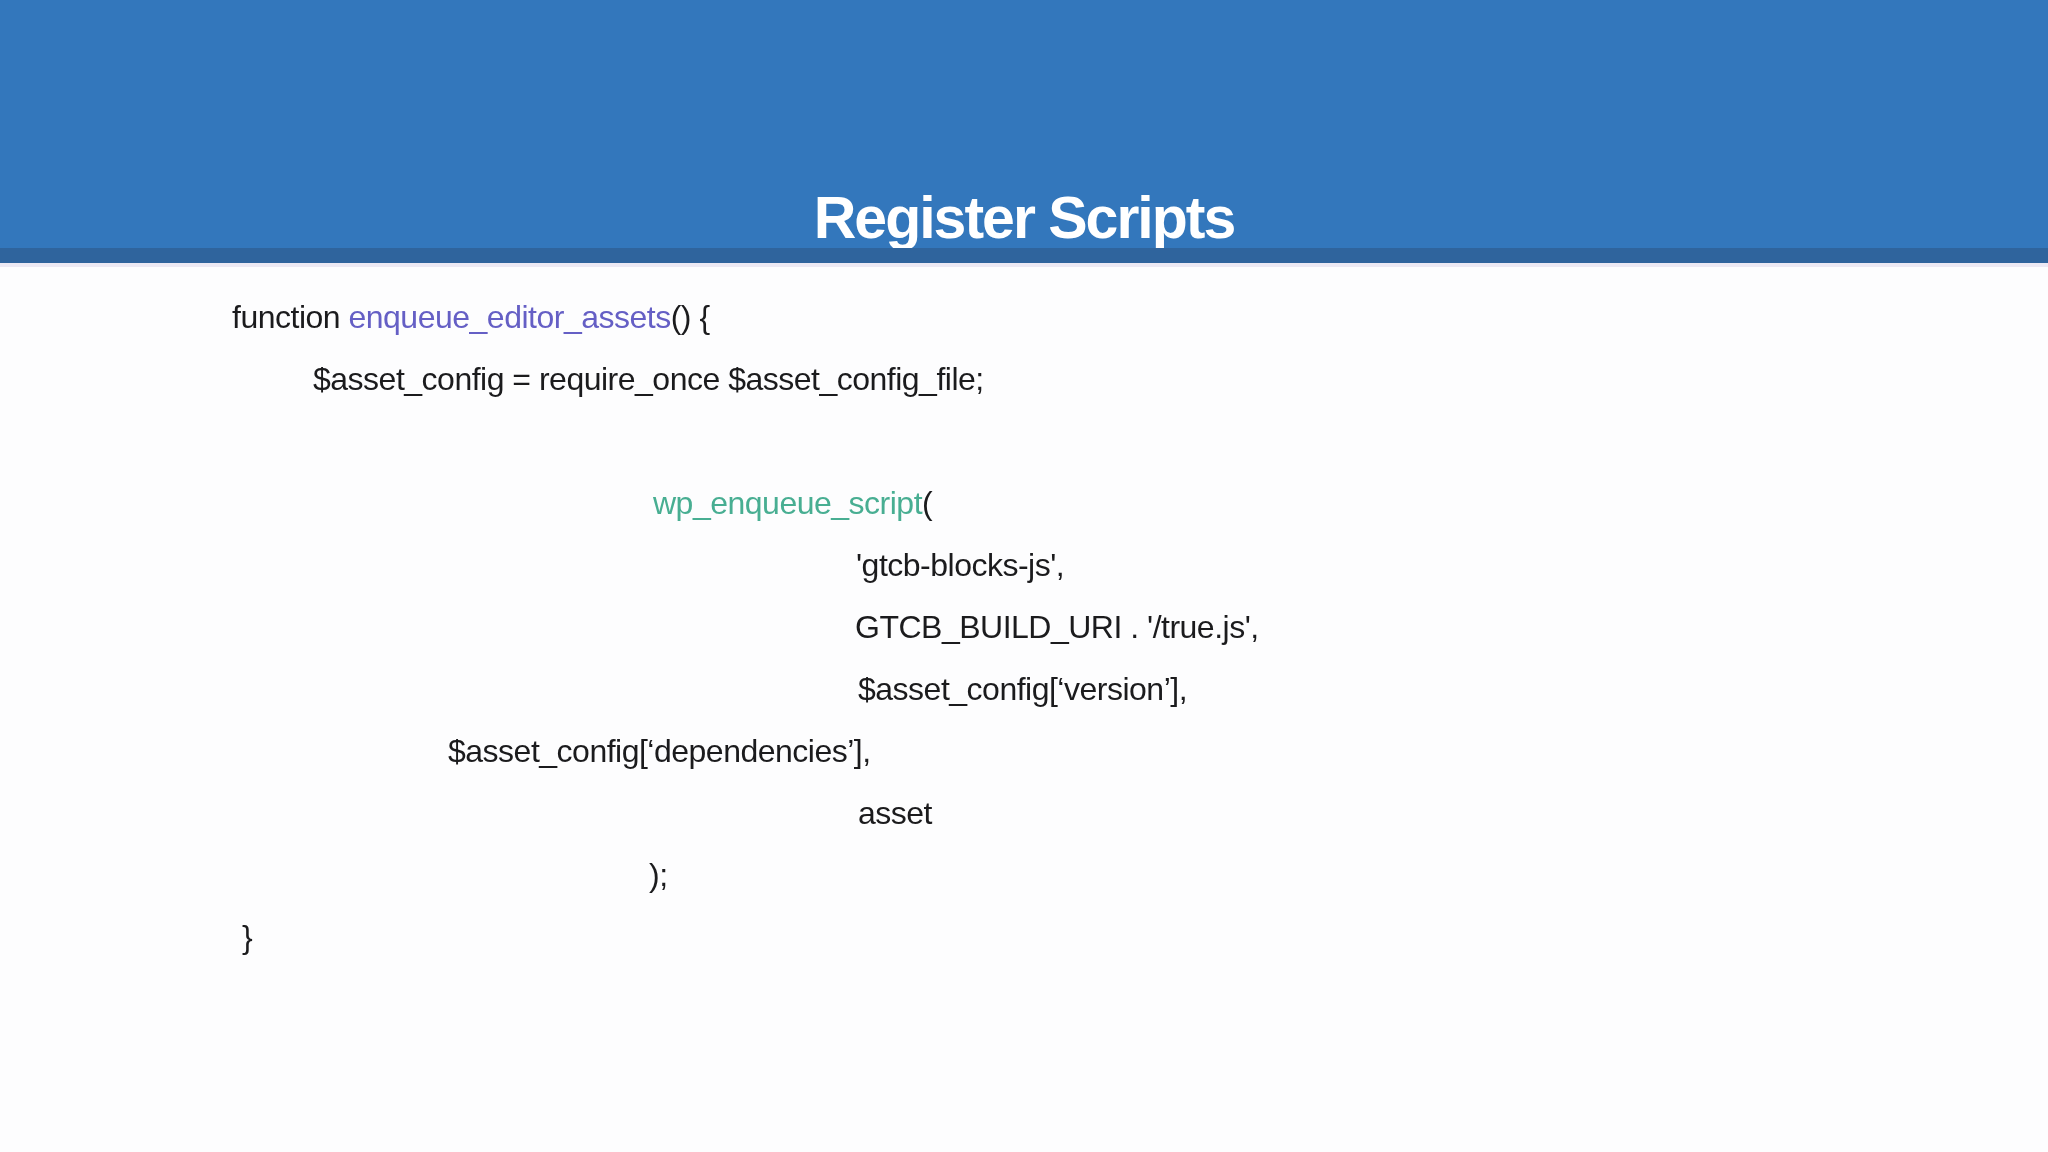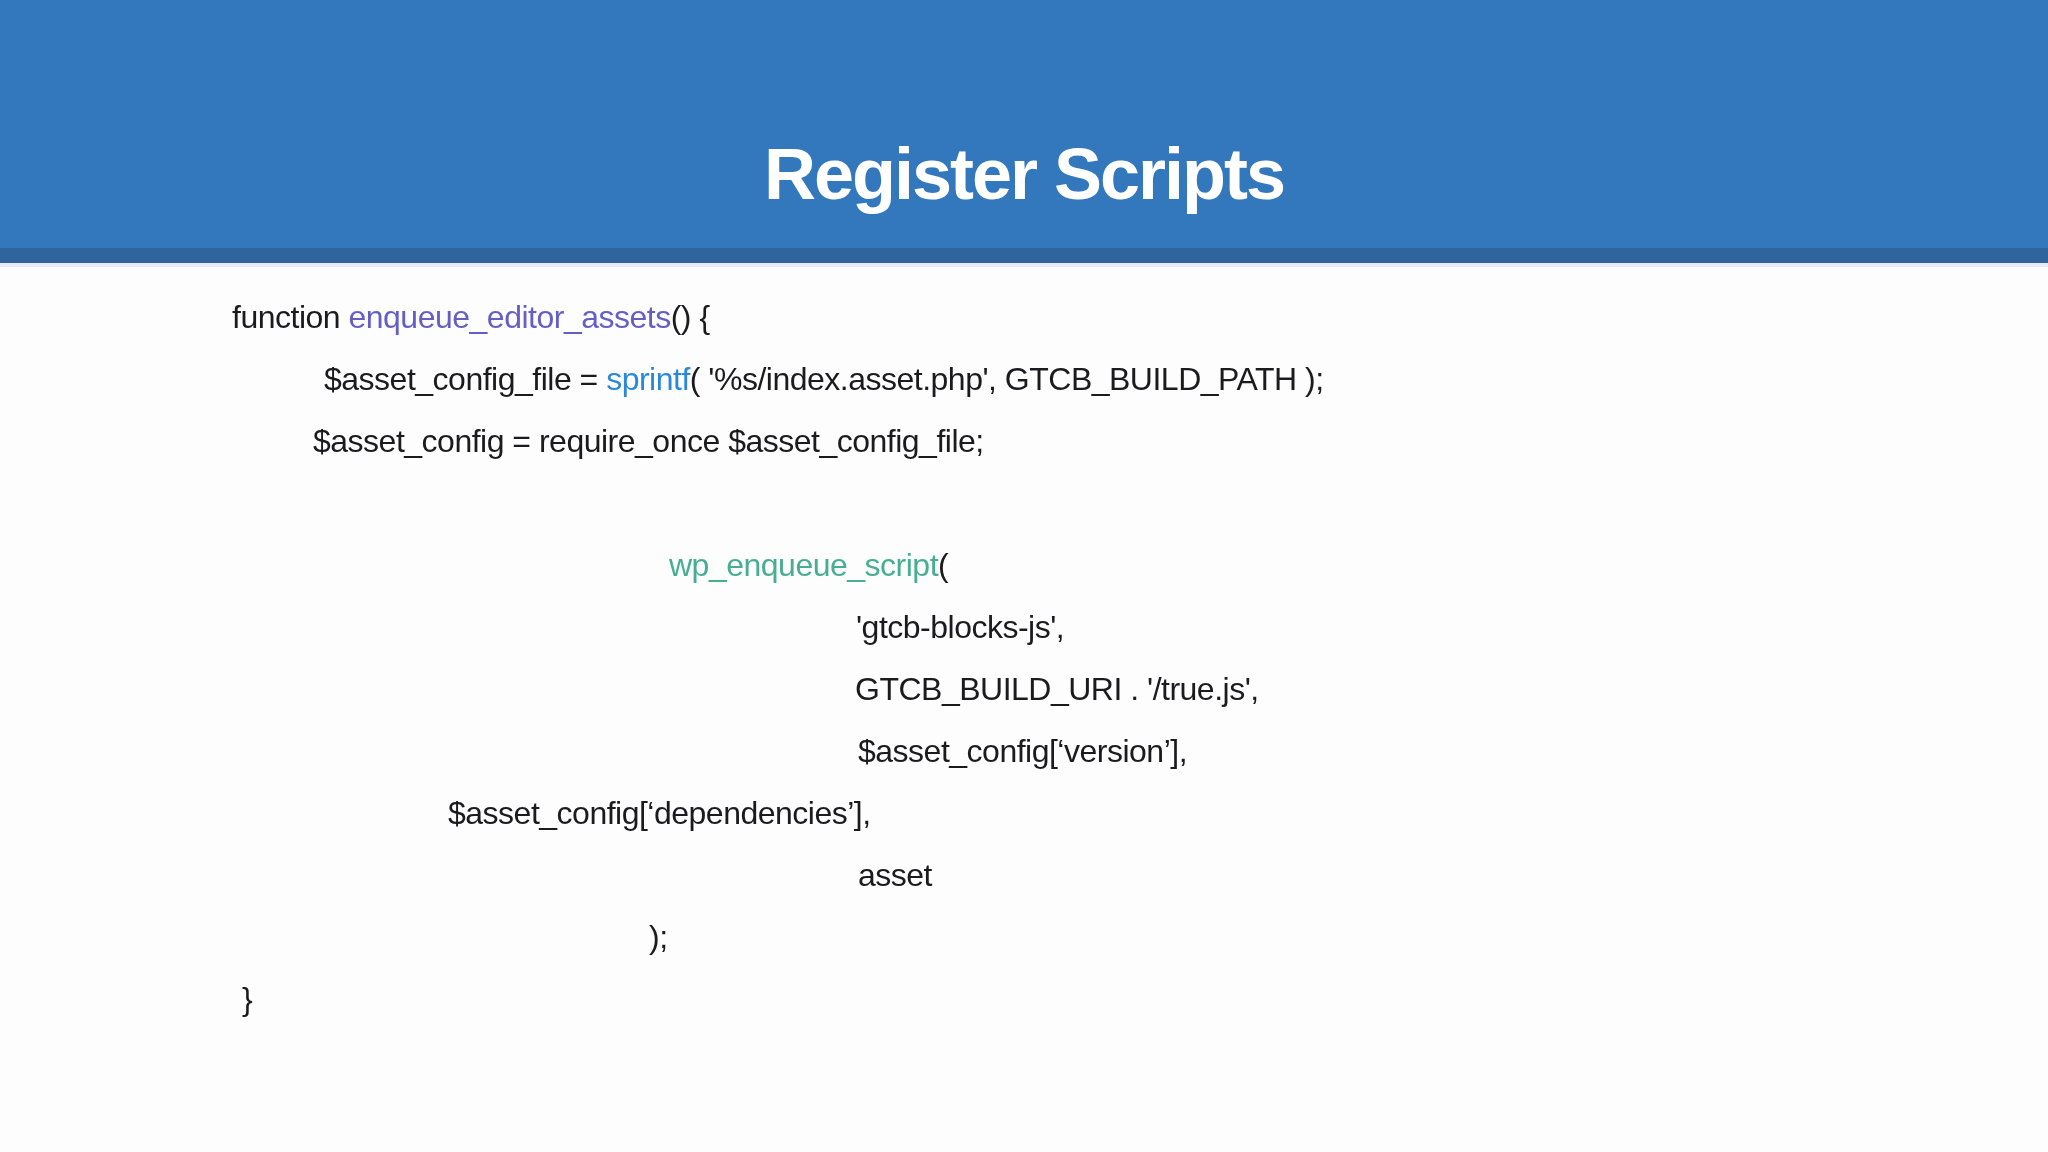--- a/index.html
+++ b/index.html
@@ -46,59 +46,57 @@
   }
   .header-divider-light {
     position: absolute;
     top: 263px; left: 0;
     width: 100%;
     height: 4px;
     background: var(--divider-light);
   }
   .slide-title {
     color: var(--title-color);
-    font-size: 72px;
+    font-size: 59px;
     font-weight: 700;
     letter-spacing: -2px;
     line-height: 1.0;
-    padding-bottom: 38px;
     white-space: nowrap;
   }
   .code-block {
     position: absolute;
     top: 286px;
     left: 0;
     width: 2048px;
   }
   .code-line {
     min-height: 62px;
     line-height: 62px;
     font-size: 32px;
     letter-spacing: -0.5px;
     white-space: pre;
     color: var(--code-default);
   }
   .tok-default { color: var(--code-default); }
   .tok-purple  { color: var(--tok-purple); }
   .tok-blue    { color: var(--tok-blue); }
-  .tok-teal    { color: var(--tok-teal); margin-left: 16px; }
+  .tok-teal    { color: var(--tok-teal); }
 </style>
 </head>
 <body>
 
 <div class="slide">
   <div class="header">
     <div class="slide-title">Register Scripts</div>
   </div>
   <div class="header-stripe"></div>
   <div class="header-divider-light"></div>
 
   <div class="code-block">
       <div class="code-line" style="padding-left: 232px;"><span class="tok-default">function </span><span class="tok-purple">enqueue_editor_assets</span><span class="tok-default">() {</span></div>
-      <div class="code-line" style="padding-left: 324px;"><span class="tok-default">$asset_config_file = </span><span class="tok-blue">sprintf</span><span class="tok-default">( '%s/index.asset.php', GTCB_BUILD_PATH );</span></div>
       <div class="code-line" style="padding-left: 313px;"><span class="tok-default">$asset_config = require_once $asset_config_file;</span></div>
       <div class="code-line" style="padding-left: 0px;"></div>
       <div class="code-line" style="padding-left: 653px;"><span class="tok-teal">wp_enqueue_script</span><span class="tok-default">(</span></div>
       <div class="code-line" style="padding-left: 856px;"><span class="tok-default">'gtcb-blocks-js',</span></div>
       <div class="code-line" style="padding-left: 855px;"><span class="tok-default">GTCB_BUILD_URI . '/true.js',</span></div>
       <div class="code-line" style="padding-left: 858px;"><span class="tok-default">$asset_config[‘version’],</span></div>
       <div class="code-line" style="padding-left: 448px;"><span class="tok-default">$asset_config[‘dependencies’],</span></div>
       <div class="code-line" style="padding-left: 858px;"><span class="tok-default">asset</span></div>
       <div class="code-line" style="padding-left: 649px;"><span class="tok-default">);</span></div>
       <div class="code-line" style="padding-left: 242px;"><span class="tok-default">}</span></div>

